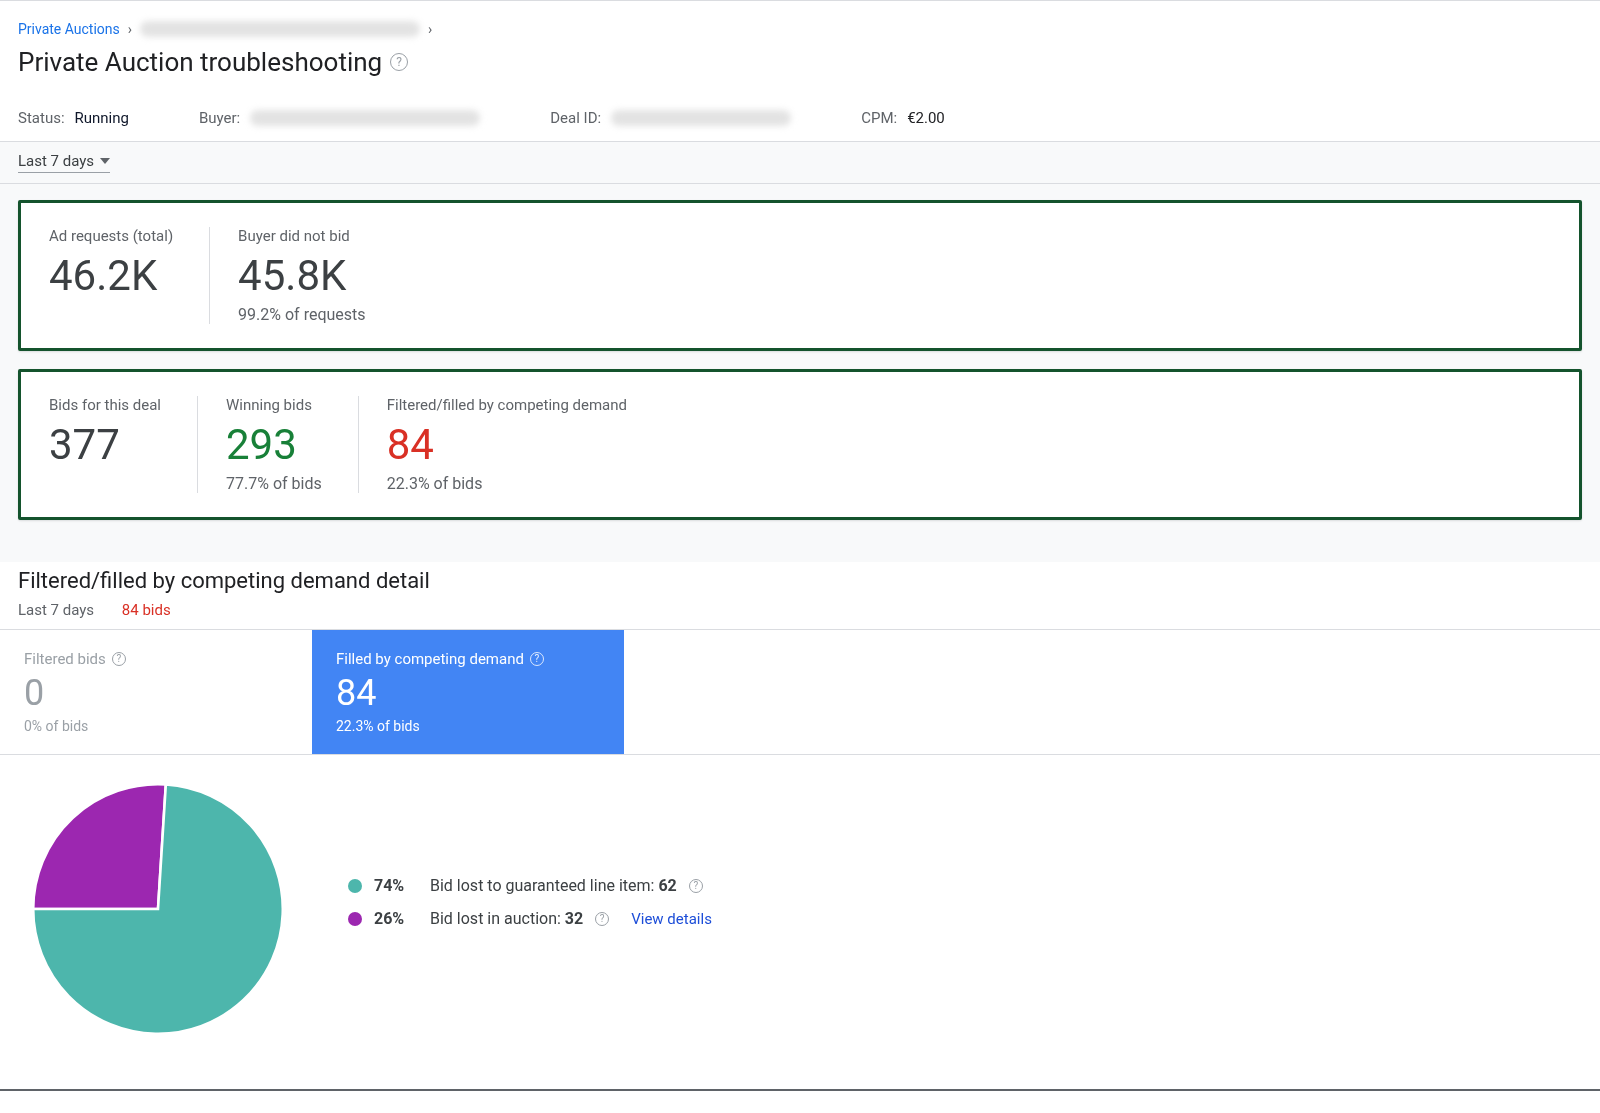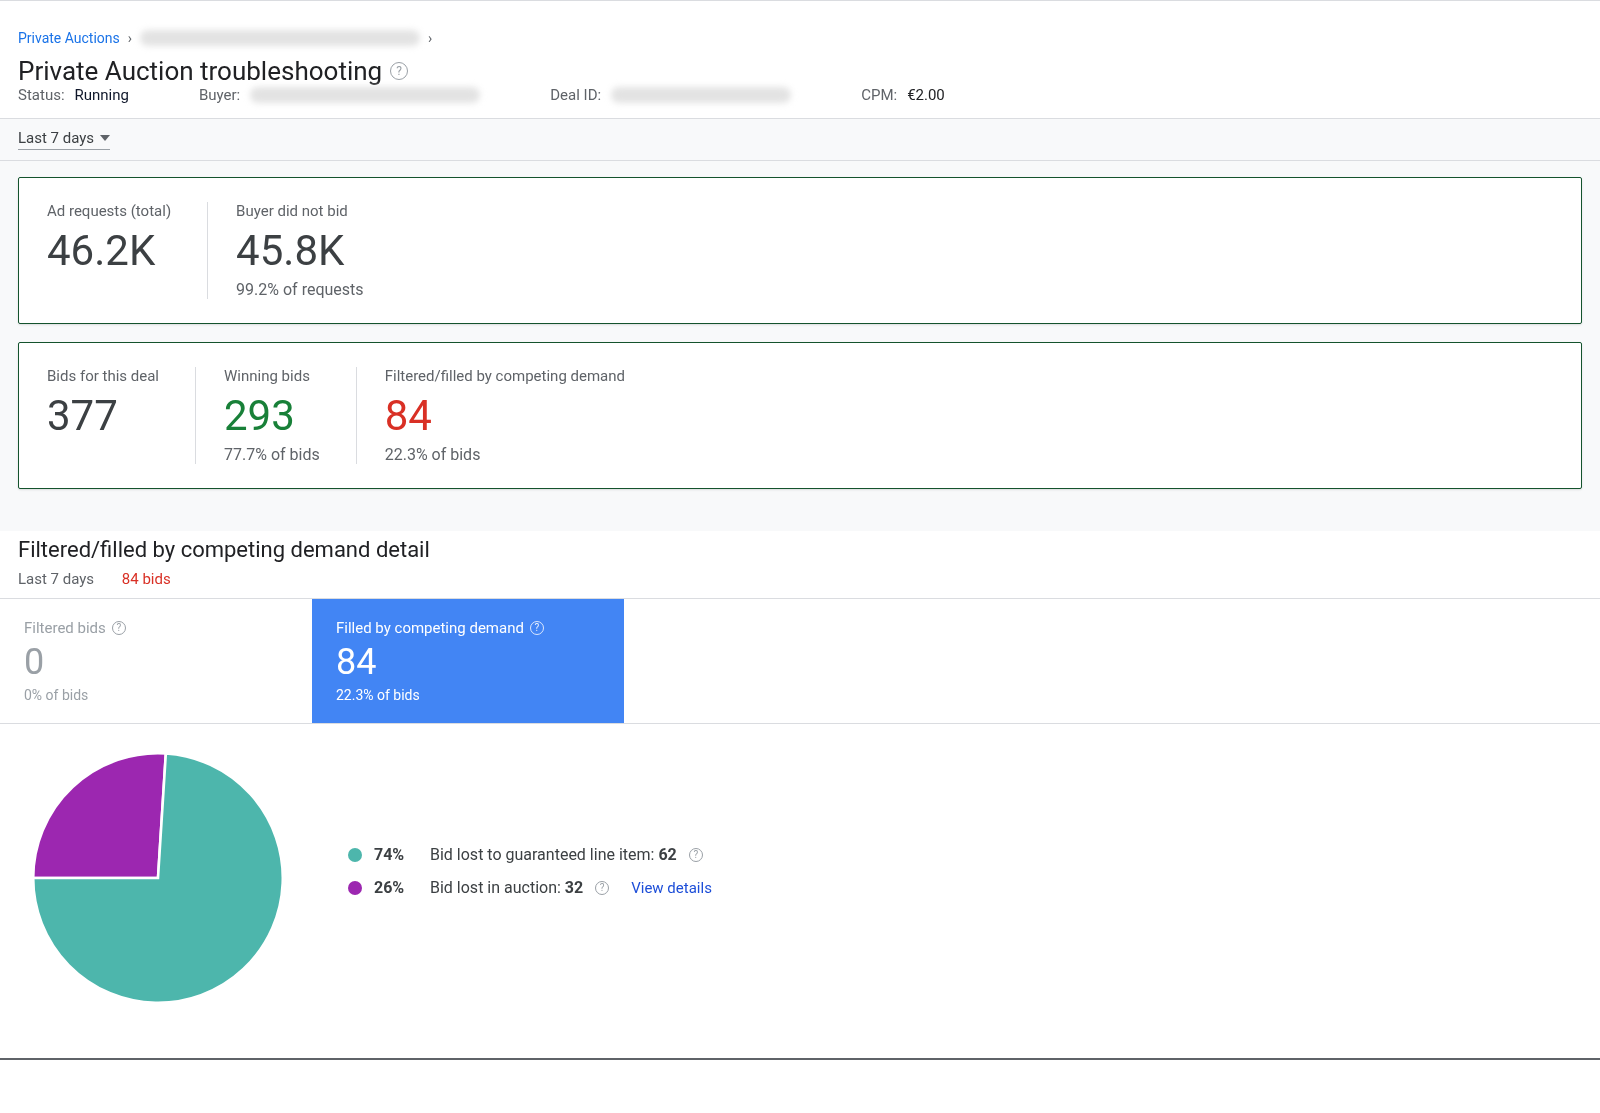--- a/index.html
+++ b/index.html
@@ -9,21 +9,21 @@
     color: #3c4043;
     background: #fff;
     width: 1600px;
   }
   .page {
     border-top: 1px solid #dadce0;
     border-bottom: 2px solid #5f6368;
     padding-bottom: 40px;
   }
   .header {
-    padding: 29px 18px 14px 18px;
+    padding: 20px 18px 14px 18px;
   }
   .breadcrumb {
     font-size: 14px;
     color: #5f6368;
     display: flex;
     align-items: center;
     gap: 8px;
     margin-bottom: 10px;
   }
   .breadcrumb a { color: #1a73e8; text-decoration: none; }
@@ -49,21 +49,21 @@
     border: 1.5px solid #9aa0a6;
     border-radius: 50%;
     color: #9aa0a6;
     font-size: 12px;
     align-items: center;
     justify-content: center;
     line-height: 1;
   }
   .help-icon.sm { width:14px; height:14px; font-size:10px; border-width:1px; }
   .meta-row {
-    margin-top: 0;
+    margin-top: 32px;
     display: flex;
     gap: 70px;
     font-size: 15px;
     color: #5f6368;
   }
   .meta-row .pair { display:flex; gap:10px; align-items:center; }
   .meta-row .val { color:#202124; }
   .status-running { color: #0f172a; }
   .blur-pill {
     display:inline-block;
@@ -93,21 +93,21 @@
     border-left:5px solid transparent;
     border-right:5px solid transparent;
     border-top:6px solid #5f6368;
   }
   .canvas {
     background:#f8f9fa;
     padding: 16px 18px 24px 18px;
   }
   .card {
     background:#fff;
-    border:1px solid #14532d;
+    border:3px solid #14532d;
     border-radius:2px;
     box-shadow: 0 1px 2px rgba(60,64,67,0.15);
     padding: 24px 28px;
     margin-bottom: 18px;
     display:flex;
   }
   .stat {
     padding-right: 36px;
   }
   .stat + .stat {

